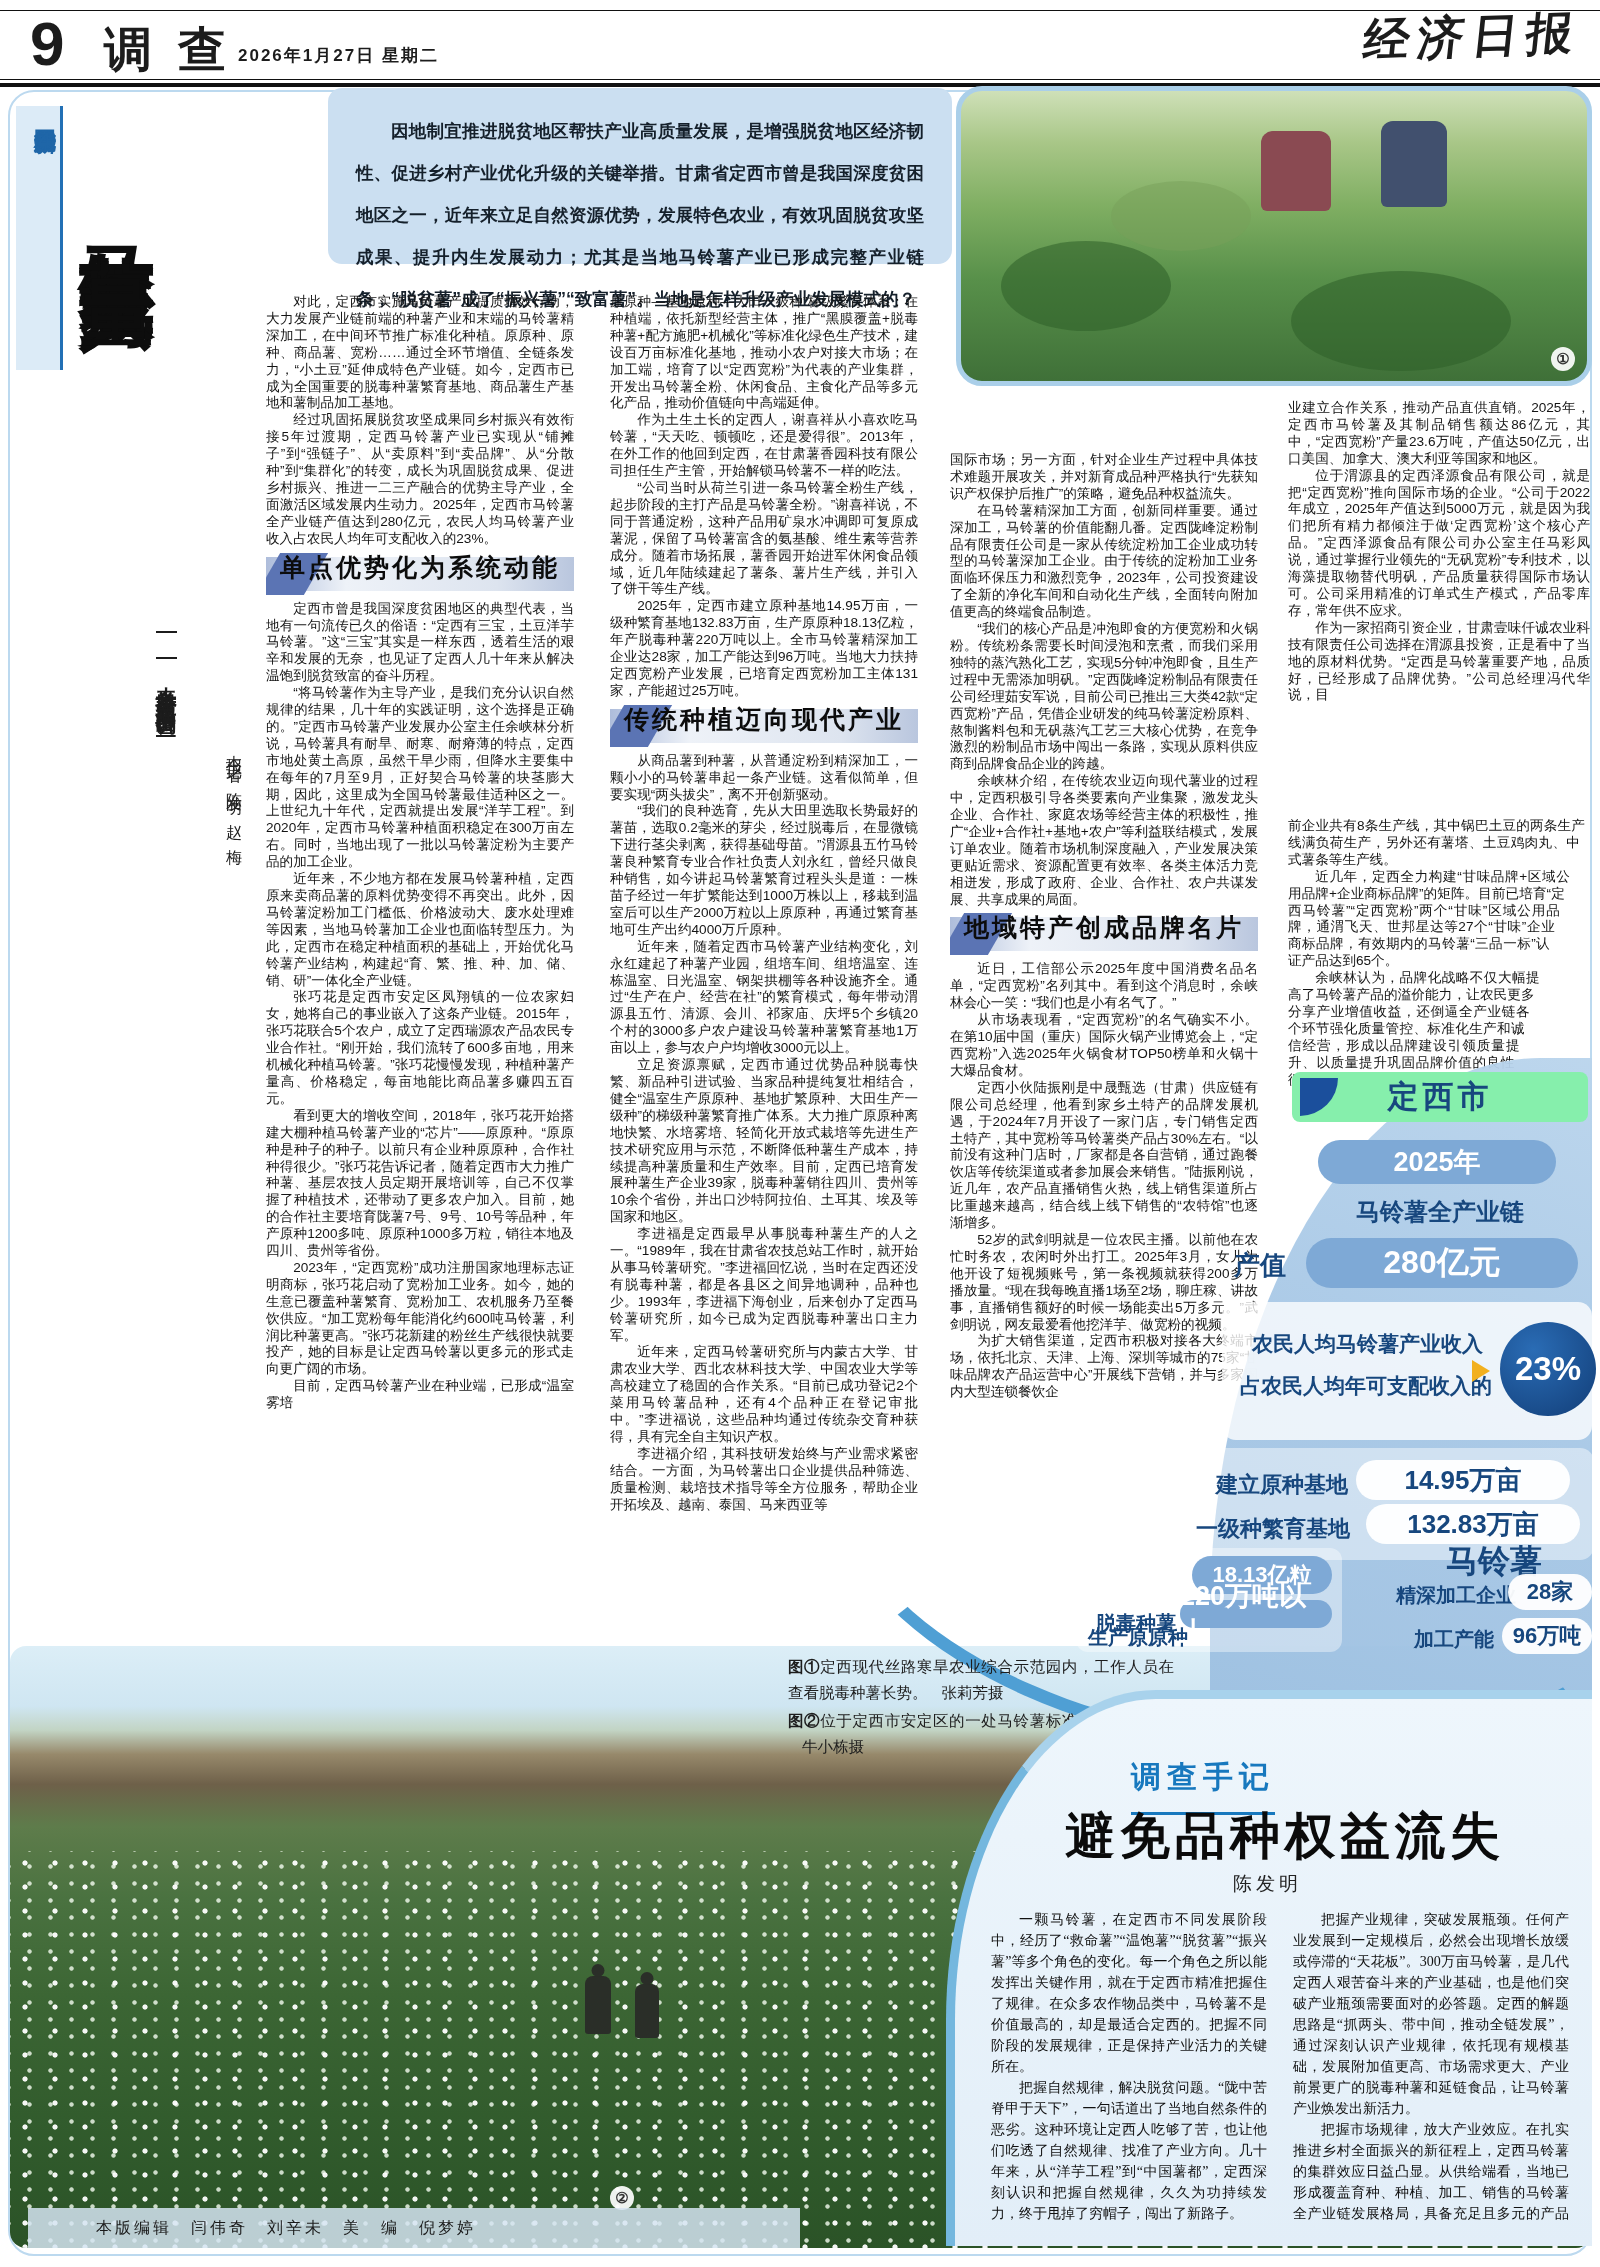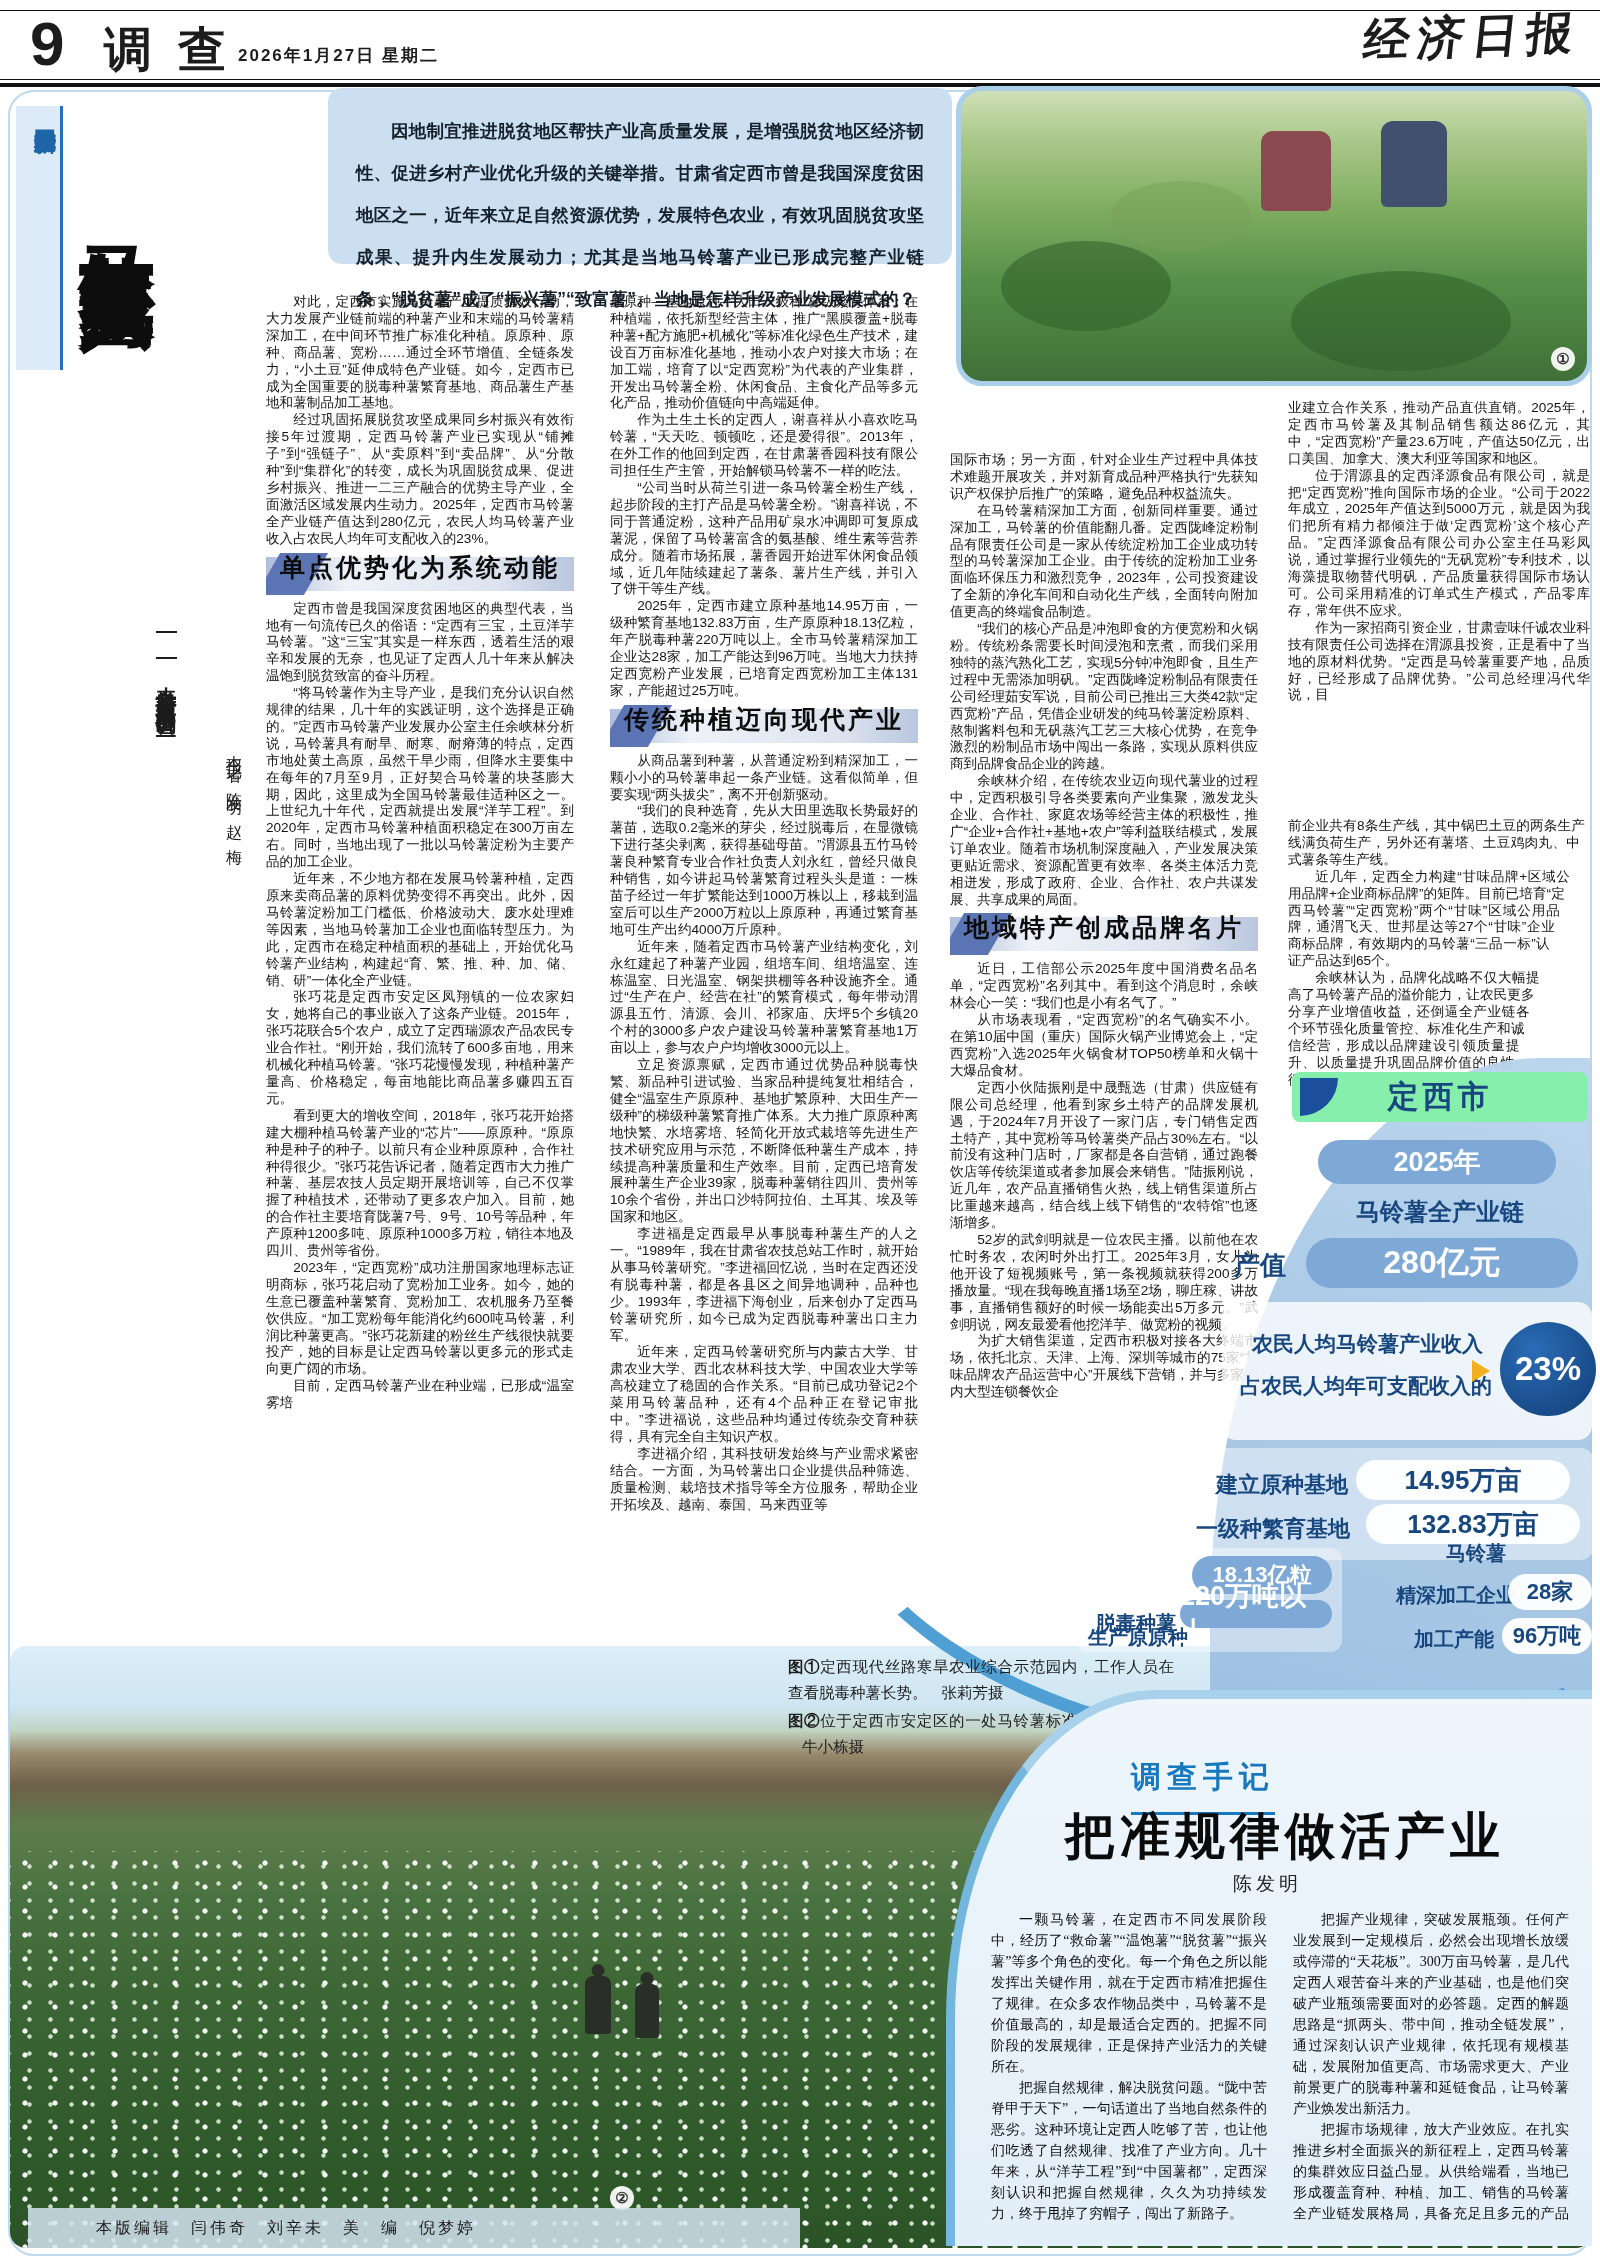--- a/index.html
+++ b/index.html
@@ -249,34 +249,34 @@
   <div class="pill white" style="left:1356px;top:1460px;width:214px;height:40px;font-size:26px;">14.95万亩</div>
   <div class="ig-label" style="left:1196px;top:1514px;font-size:22px;">一级种繁育基地</div>
   <div class="pill white" style="left:1366px;top:1504px;width:214px;height:40px;font-size:26px;">132.83万亩</div>
 
   <div id="ig-leftband" class="abs"></div>
   <div class="ig-label" style="left:1088px;top:1624px;font-size:20px;">生产原原种</div>
   <div class="pill blue" style="left:1192px;top:1556px;width:140px;height:38px;font-size:22px;">18.13亿粒</div>
   <div class="ig-label" style="left:1096px;top:1610px;font-size:20px;">脱毒种薯</div>
   <div class="pill blue" style="left:1180px;top:1600px;width:152px;height:28px;font-size:27px;">220万吨以上</div>
 
-  <div class="ig-label" style="left:1446px;top:1540px;font-size:20px;text-align:center;">马铃薯</div>
+  <div class="ig-label" style="left:1446px;top:1540px;font-size:32px;text-align:center;">马铃薯</div>
   <div class="ig-label" style="left:1396px;top:1582px;font-size:20px;">精深加工企业</div>
   <div class="pill white" style="left:1508px;top:1574px;width:84px;height:36px;font-size:22px;">28家</div>
   <div class="ig-label" style="left:1414px;top:1626px;font-size:20px;">加工产能</div>
   <div class="pill white" style="left:1502px;top:1618px;width:90px;height:36px;font-size:22px;">96万吨</div>
 
   <div id="caps" class="abs">
     <p><b>图①</b><span>定西现代丝路寒旱农业综合示范园内，工作人员在查看脱毒种薯长势。</span><span class="credit">张莉芳摄</span></p>
     <p><b>图②</b><span>位于定西市安定区的一处马铃薯标准化种植基地。</span><span class="credit">牛小栋摄</span></p>
   </div>
 
   <div id="notes" class="abs">
     <div id="notes-tag">调查手记</div>
-    <div id="notes-title">把准规律做活产业</div>
+    <div id="notes-title">避免品种权益流失</div>
     <div id="notes-author">陈发明</div>
     <div id="notes-body">
         <p class="para">一颗马铃薯，在定西市不同发展阶段中，经历了“救命薯”“温饱薯”“脱贫薯”“振兴薯”等多个角色的变化。每一个角色之所以能发挥出关键作用，就在于定西市精准把握住了规律。在众多农作物品类中，马铃薯不是价值最高的，却是最适合定西的。把握不同阶段的发展规律，正是保持产业活力的关键所在。</p>
         <p class="para">把握自然规律，解决脱贫问题。“陇中苦脊甲于天下”，一句话道出了当地自然条件的恶劣。这种环境让定西人吃够了苦，也让他们吃透了自然规律、找准了产业方向。几十年来，从“洋芋工程”到“中国薯都”，定西深刻认识和把握自然规律，久久为功持续发力，终于甩掉了穷帽子，闯出了新路子。</p>
         <p class="para">把握产业规律，突破发展瓶颈。任何产业发展到一定规模后，必然会出现增长放缓或停滞的“天花板”。300万亩马铃薯，是几代定西人艰苦奋斗来的产业基础，也是他们突破产业瓶颈需要面对的必答题。定西的解题思路是“抓两头、带中间，推动全链发展”，通过深刻认识产业规律，依托现有规模基础，发展附加值更高、市场需求更大、产业前景更广的脱毒种薯和延链食品，让马铃薯产业焕发出新活力。</p>
         <p class="para">把握市场规律，放大产业效应。在扎实推进乡村全面振兴的新征程上，定西马铃薯的集群效应日益凸显。从供给端看，当地已形成覆盖育种、种植、加工、销售的马铃薯全产业链发展格局，具备充足且多元的产品供应体系。从需求端看，全国约7000万亩的马铃薯种植面积，本身就是脱毒种薯的广阔市场。随着消费趋势变化，人们对特色优质农产品和休闲食品的需求不断增加，让马铃薯的精深加工产品打响了品牌、闯出了名气。</p>
       </div>
   </div>
 
   <div id="editors" class="abs">

